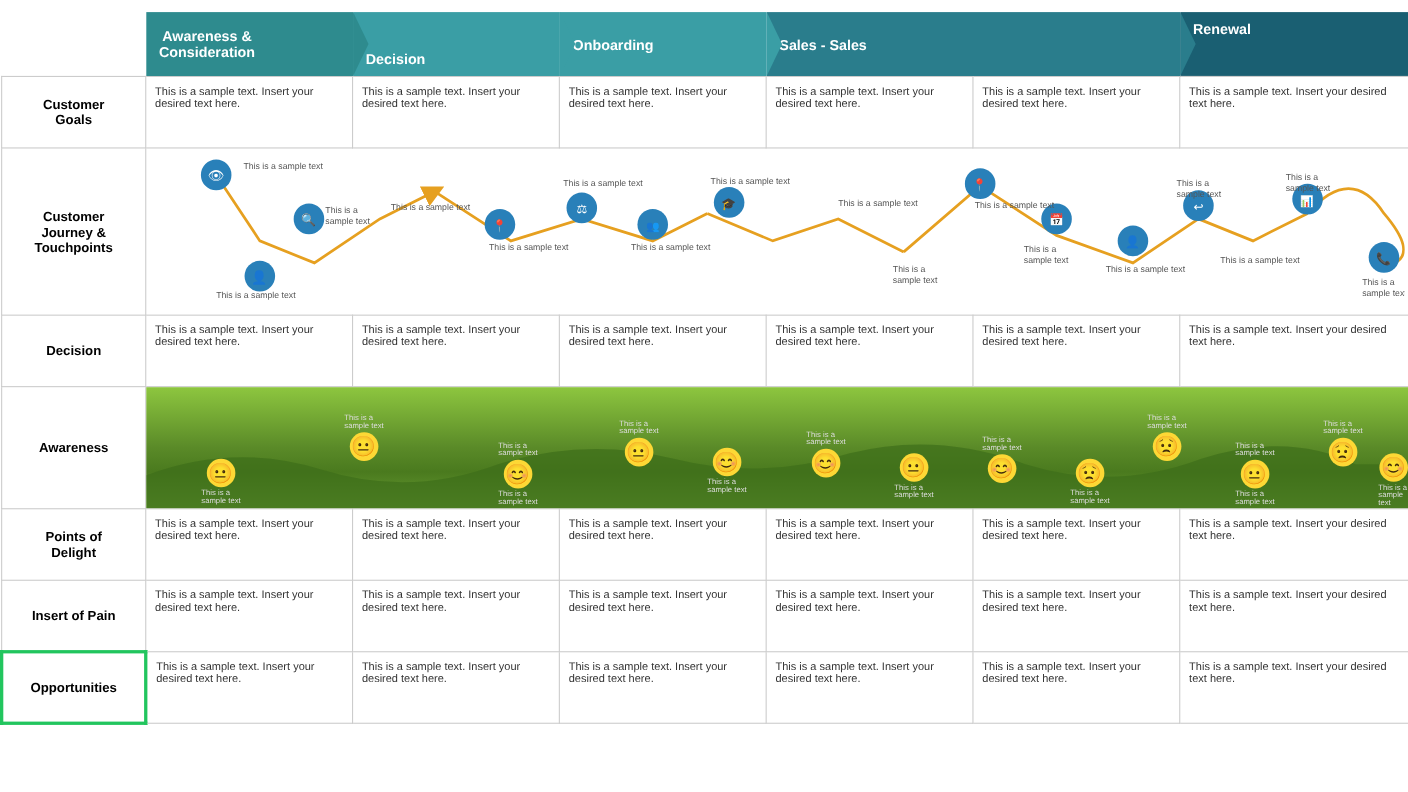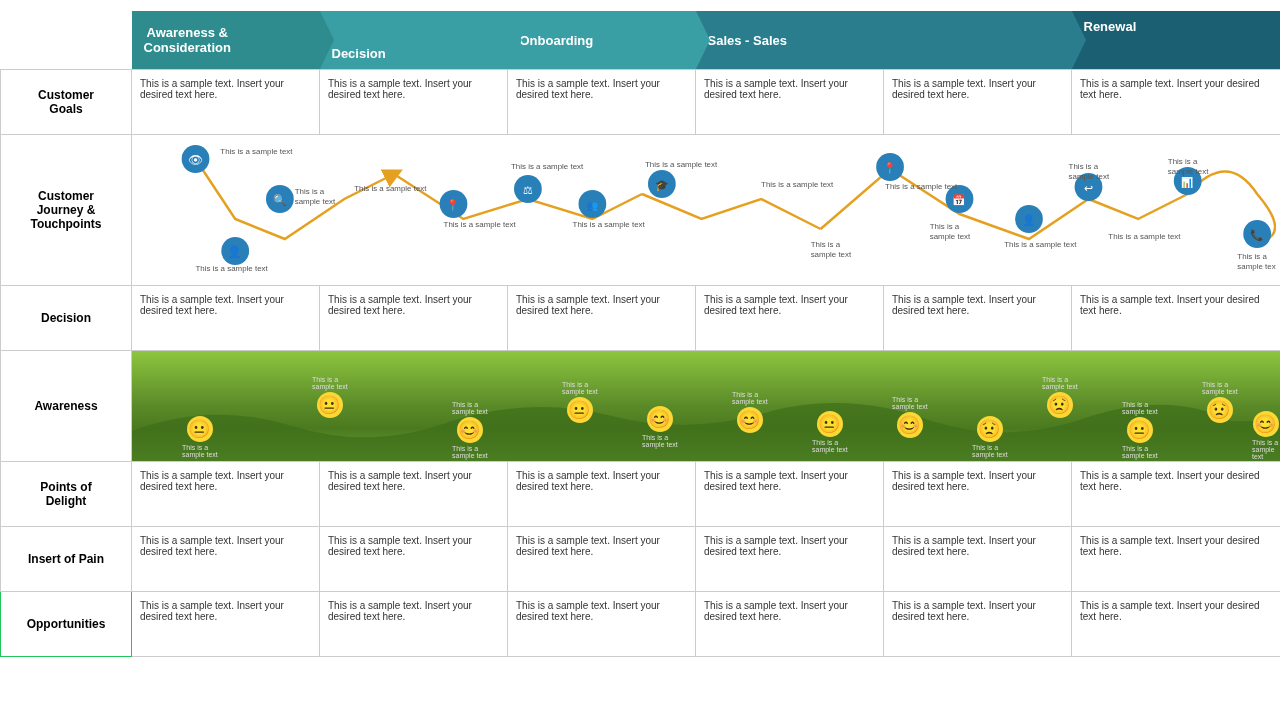--- a/index.html
+++ b/index.html
@@ -300,21 +300,21 @@
       <td class="row-label" style="font-weight:bold; font-size:12px; text-align:center; padding:8px; border:1px solid #ccc; background:#fff; vertical-align:middle;">Insert of Pain</td>
       <td class="content-cell" style="border:1px solid #ccc; padding:8px; font-size:10px; vertical-align:top;">This is a sample text. Insert your desired text here.</td>
       <td class="content-cell" style="border:1px solid #ccc; padding:8px; font-size:10px; vertical-align:top;">This is a sample text. Insert your desired text here.</td>
       <td class="content-cell" style="border:1px solid #ccc; padding:8px; font-size:10px; vertical-align:top;">This is a sample text. Insert your desired text here.</td>
       <td class="content-cell" style="border:1px solid #ccc; padding:8px; font-size:10px; vertical-align:top;">This is a sample text. Insert your desired text here.</td>
       <td class="content-cell" style="border:1px solid #ccc; padding:8px; font-size:10px; vertical-align:top;">This is a sample text. Insert your desired text here.</td>
       <td class="content-cell" style="border:1px solid #ccc; padding:8px; font-size:10px; vertical-align:top;">This is a sample text. Insert your desired text here.</td>
     </tr>
 
     <tr style="height:65px;">
-      <td class="row-label" style="font-weight:bold; font-size:12px; text-align:center; padding:8px; border:1px solid #22c55e; background:#fff; vertical-align:middle;">Opportunities</td>
+      <td class="row-label" style="font-weight:bold; font-size:12px; text-align:center; padding:8px; border:3px solid #22c55e; background:#fff; vertical-align:middle;">Opportunities</td>
       <td class="content-cell" style="border:1px solid #ccc; padding:8px; font-size:10px; vertical-align:top;">This is a sample text. Insert your desired text here.</td>
       <td class="content-cell" style="border:1px solid #ccc; padding:8px; font-size:10px; vertical-align:top;">This is a sample text. Insert your desired text here.</td>
       <td class="content-cell" style="border:1px solid #ccc; padding:8px; font-size:10px; vertical-align:top;">This is a sample text. Insert your desired text here.</td>
       <td class="content-cell" style="border:1px solid #ccc; padding:8px; font-size:10px; vertical-align:top;">This is a sample text. Insert your desired text here.</td>
       <td class="content-cell" style="border:1px solid #ccc; padding:8px; font-size:10px; vertical-align:top;">This is a sample text. Insert your desired text here.</td>
       <td class="content-cell" style="border:1px solid #ccc; padding:8px; font-size:10px; vertical-align:top;">This is a sample text. Insert your desired text here.</td>
     </tr>
   </tbody>
 </table>
 

